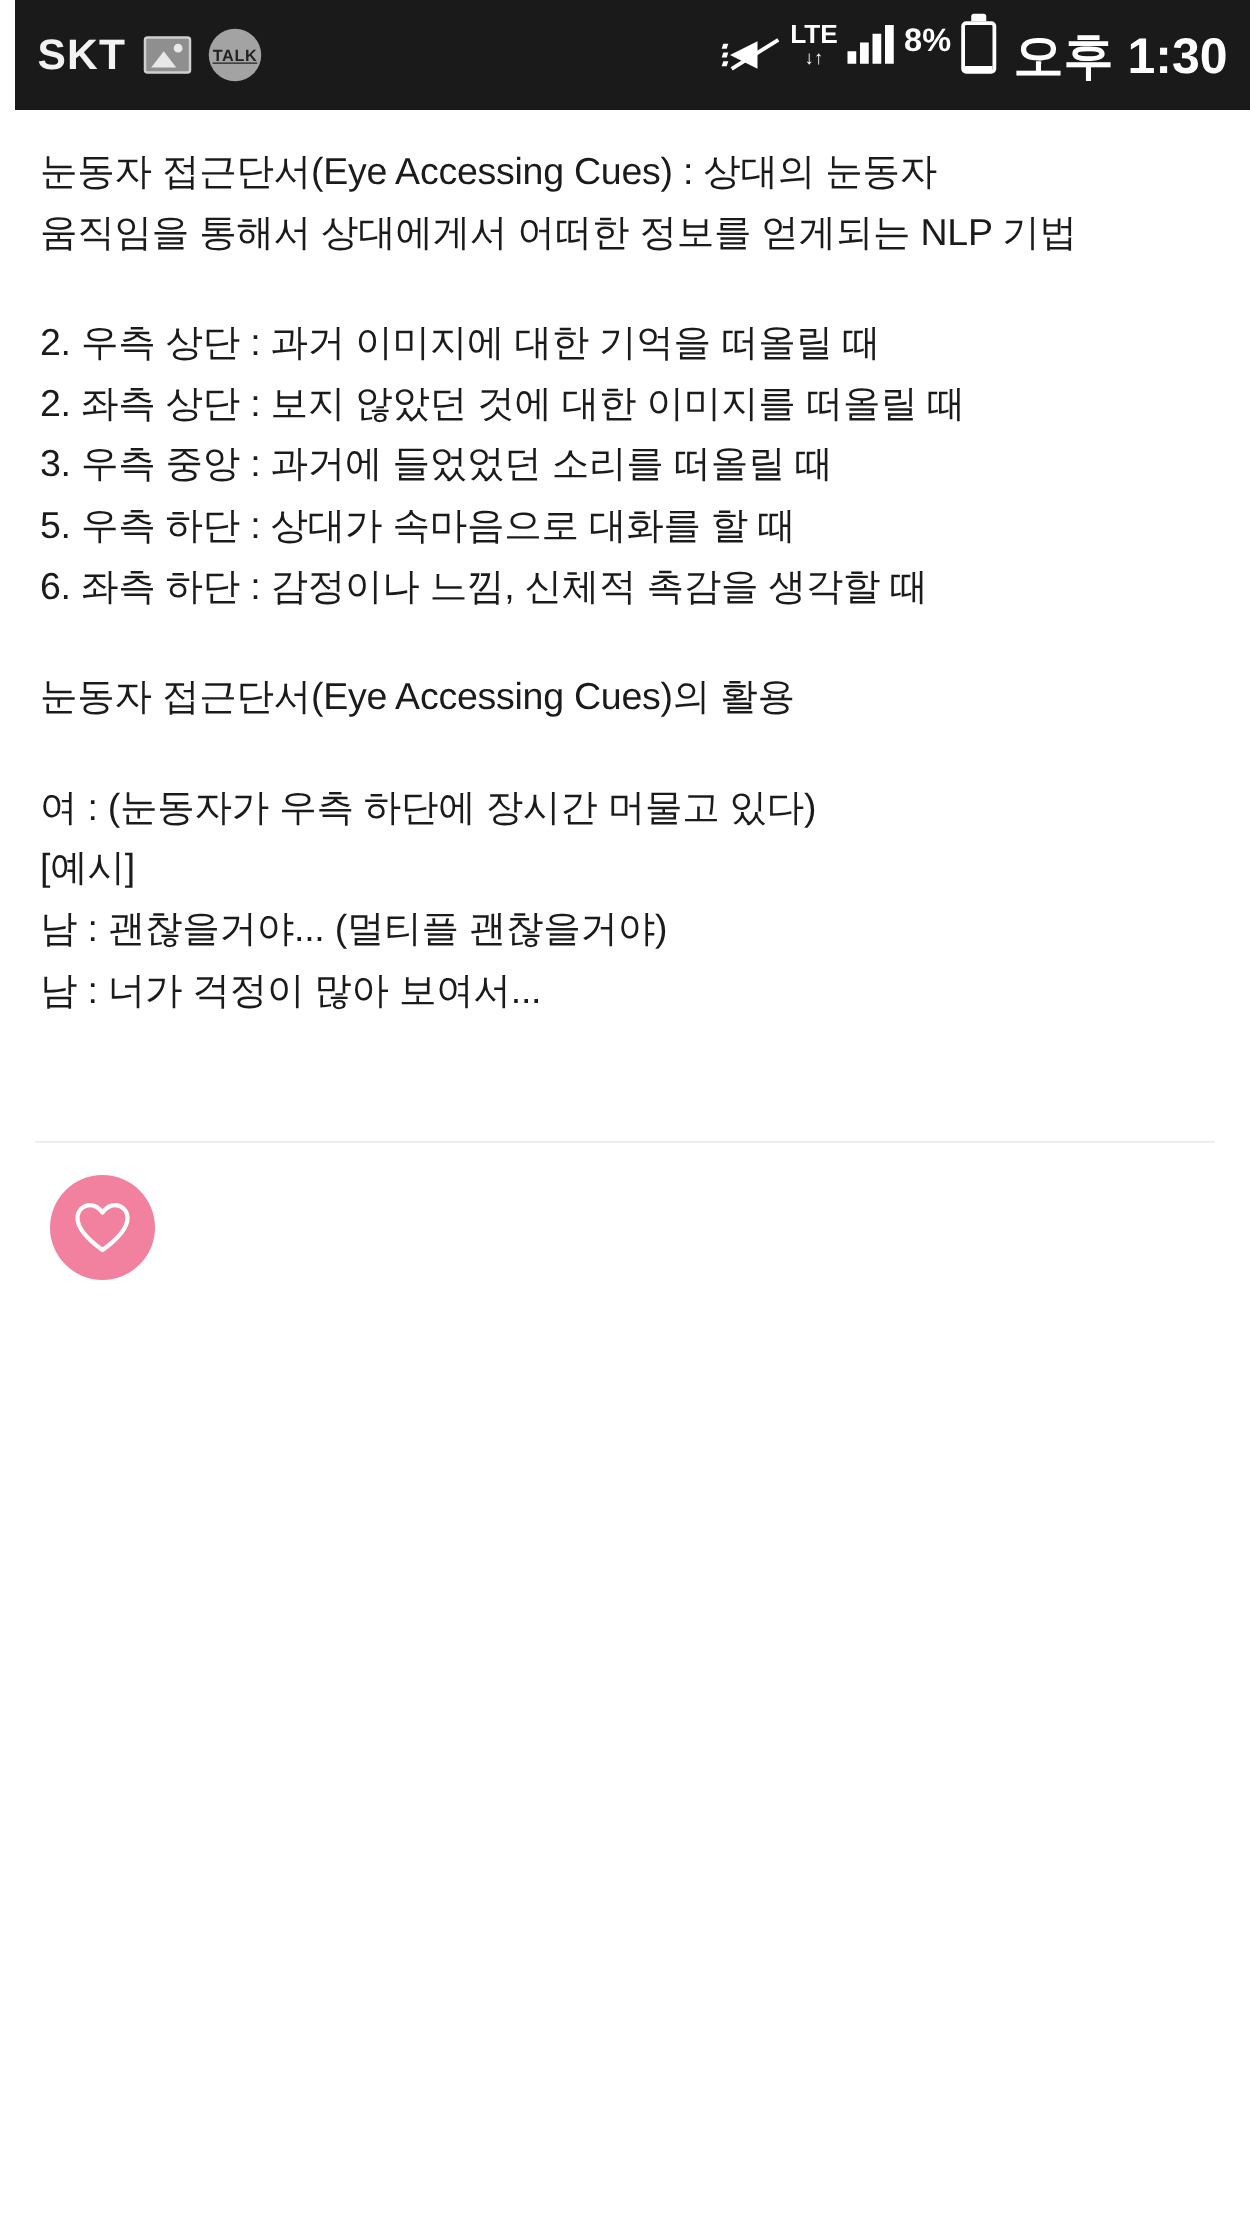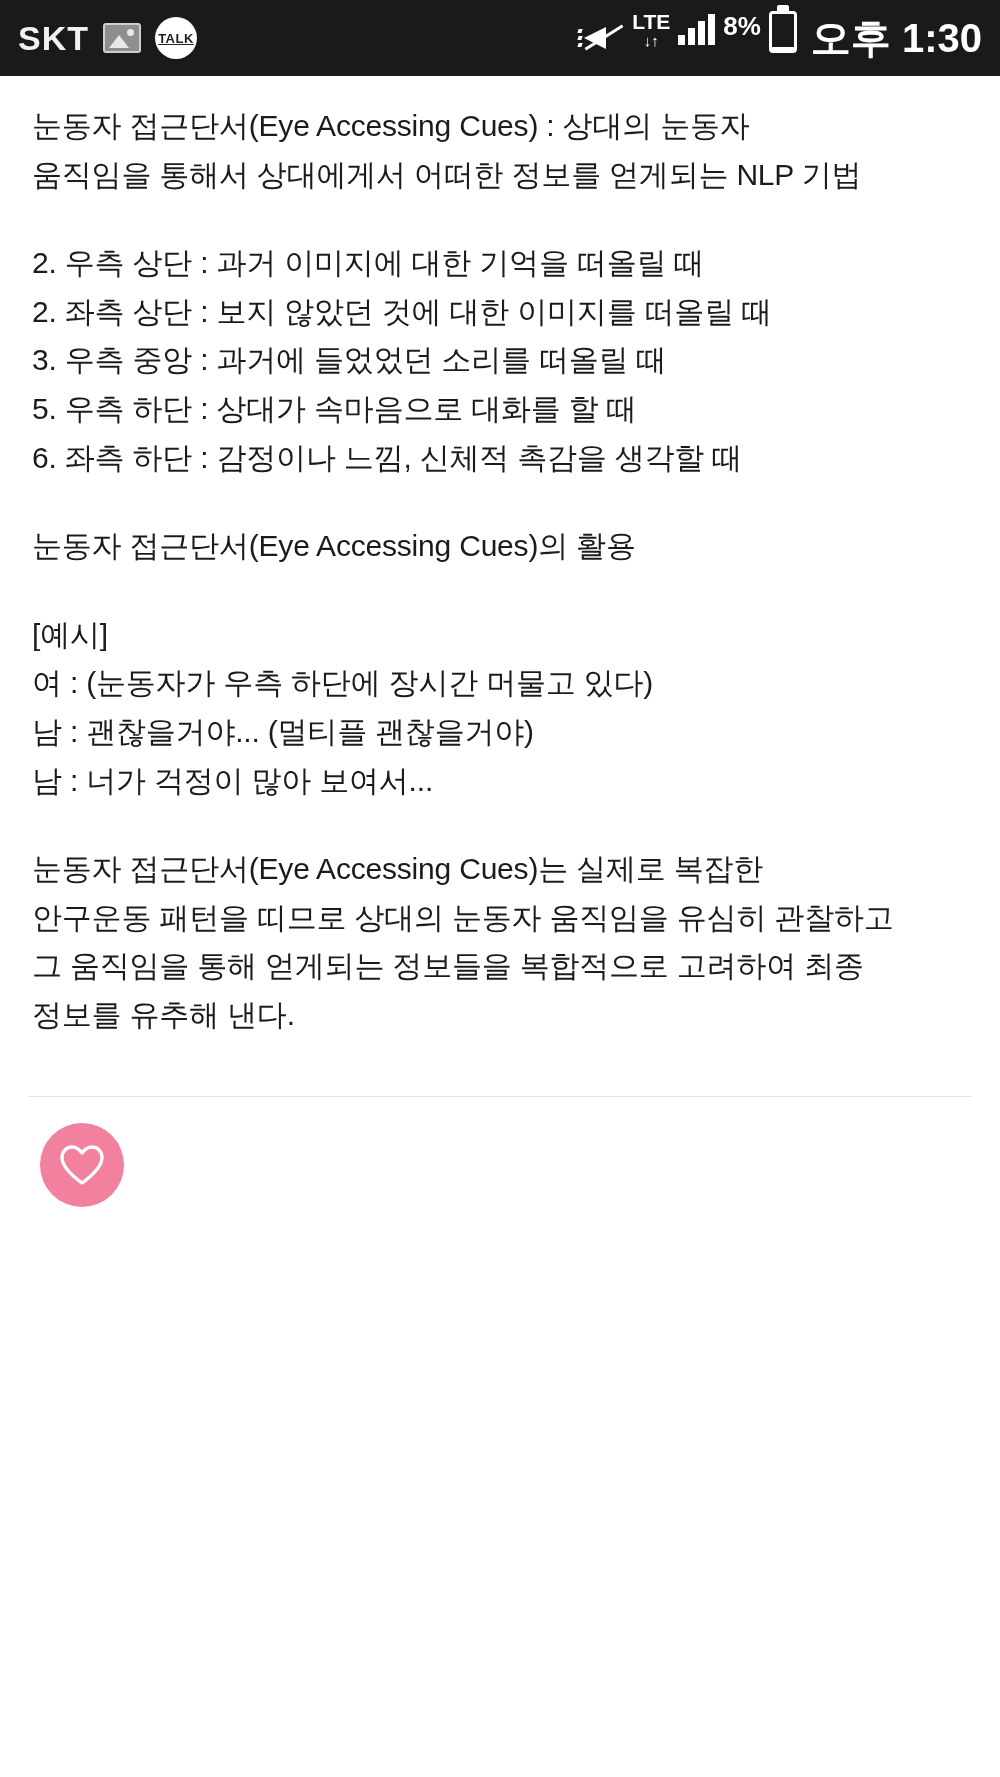--- a/index.html
+++ b/index.html
@@ -10,27 +10,28 @@
   body {
     width: 1000px;
     height: 1777px;
     font-family: "Liberation Sans", sans-serif;
     overflow: hidden;
     position: relative;
   }
 
   
   .status-bar {
-    height: 76px;
+    height: 88px;
     background: #1a1a1a;
     color: #ffffff;
     display: flex;
     align-items: center;
     padding: 0 18px;
     box-sizing: border-box;
+    margin-left: 12px;
   }
   .status-left {
     display: flex;
     align-items: center;
     gap: 14px;
   }
   .carrier {
     font-size: 34px;
     font-weight: bold;
     letter-spacing: 1px;
@@ -63,21 +64,21 @@
     top: 4px;
     width: 7px;
     height: 7px;
     border-radius: 50%;
     background: #e8e8e8;
   }
   .icon-talk {
     width: 42px;
     height: 42px;
     border-radius: 50%;
-    background: #ffffff;
+    background: #a3a3a3;
     color: #222222;
     font-size: 13px;
     font-weight: bold;
     display: flex;
     align-items: center;
     justify-content: center;
     letter-spacing: 0.5px;
     text-decoration: underline;
   }
   .status-right {
@@ -266,31 +267,27 @@
   <p class="para">3. 우측 중앙 : 과거에 들었었던 소리를 떠올릴 때</p>
   <p class="para">5. 우측 하단 : 상대가 속마음으로 대화를 할 때</p>
   <p class="para">6. 좌측 하단 : 감정이나 느낌, 신체적 촉감을 생각할 때</p>
 
   <div class="spacer-lg"></div>
 
   <p class="para">눈동자 접근단서(Eye Accessing Cues)의 활용</p>
 
   <div class="spacer-lg"></div>
 
+  <p class="para">여 : (눈동자가 우측 하단에 장시간 머물고 있다)</p>
   <p class="para">[예시]</p>
-  <p class="para">여 : (눈동자가 우측 하단에 장시간 머물고 있다)</p>
   <p class="para">남 : 괜찮을거야... (멀티플 괜찮을거야)</p>
   <p class="para">남 : 너가 걱정이 많아 보여서...</p>
 
   <div class="spacer-lg"></div>
 
-  <p class="para">눈동자 접근단서(Eye Accessing Cues)는 실제로 복잡한
-안구운동 패턴을 띠므로 상대의 눈동자 움직임을 유심히 관찰하고
-그 움직임을 통해 얻게되는 정보들을 복합적으로 고려하여 최종
-정보를 유추해 낸다.</p>
 </div>
 
 <div class="divider"></div>
 
 <div class="reaction-bar">
   <div class="heart-button">
     <svg width="46" height="42" viewBox="0 0 46 42" aria-hidden="true">
       <path d="M23 39 C8 28 3 20 3 13.5 C3 7 8 3 13 3 C17 3 20.5 5.5 23 9 C25.5 5.5 29 3 33 3 C38 3 43 7 43 13.5 C43 20 38 28 23 39 Z" fill="none" stroke="#ffffff" stroke-width="3.4" stroke-linejoin="round"></path>
     </svg>
   </div>

